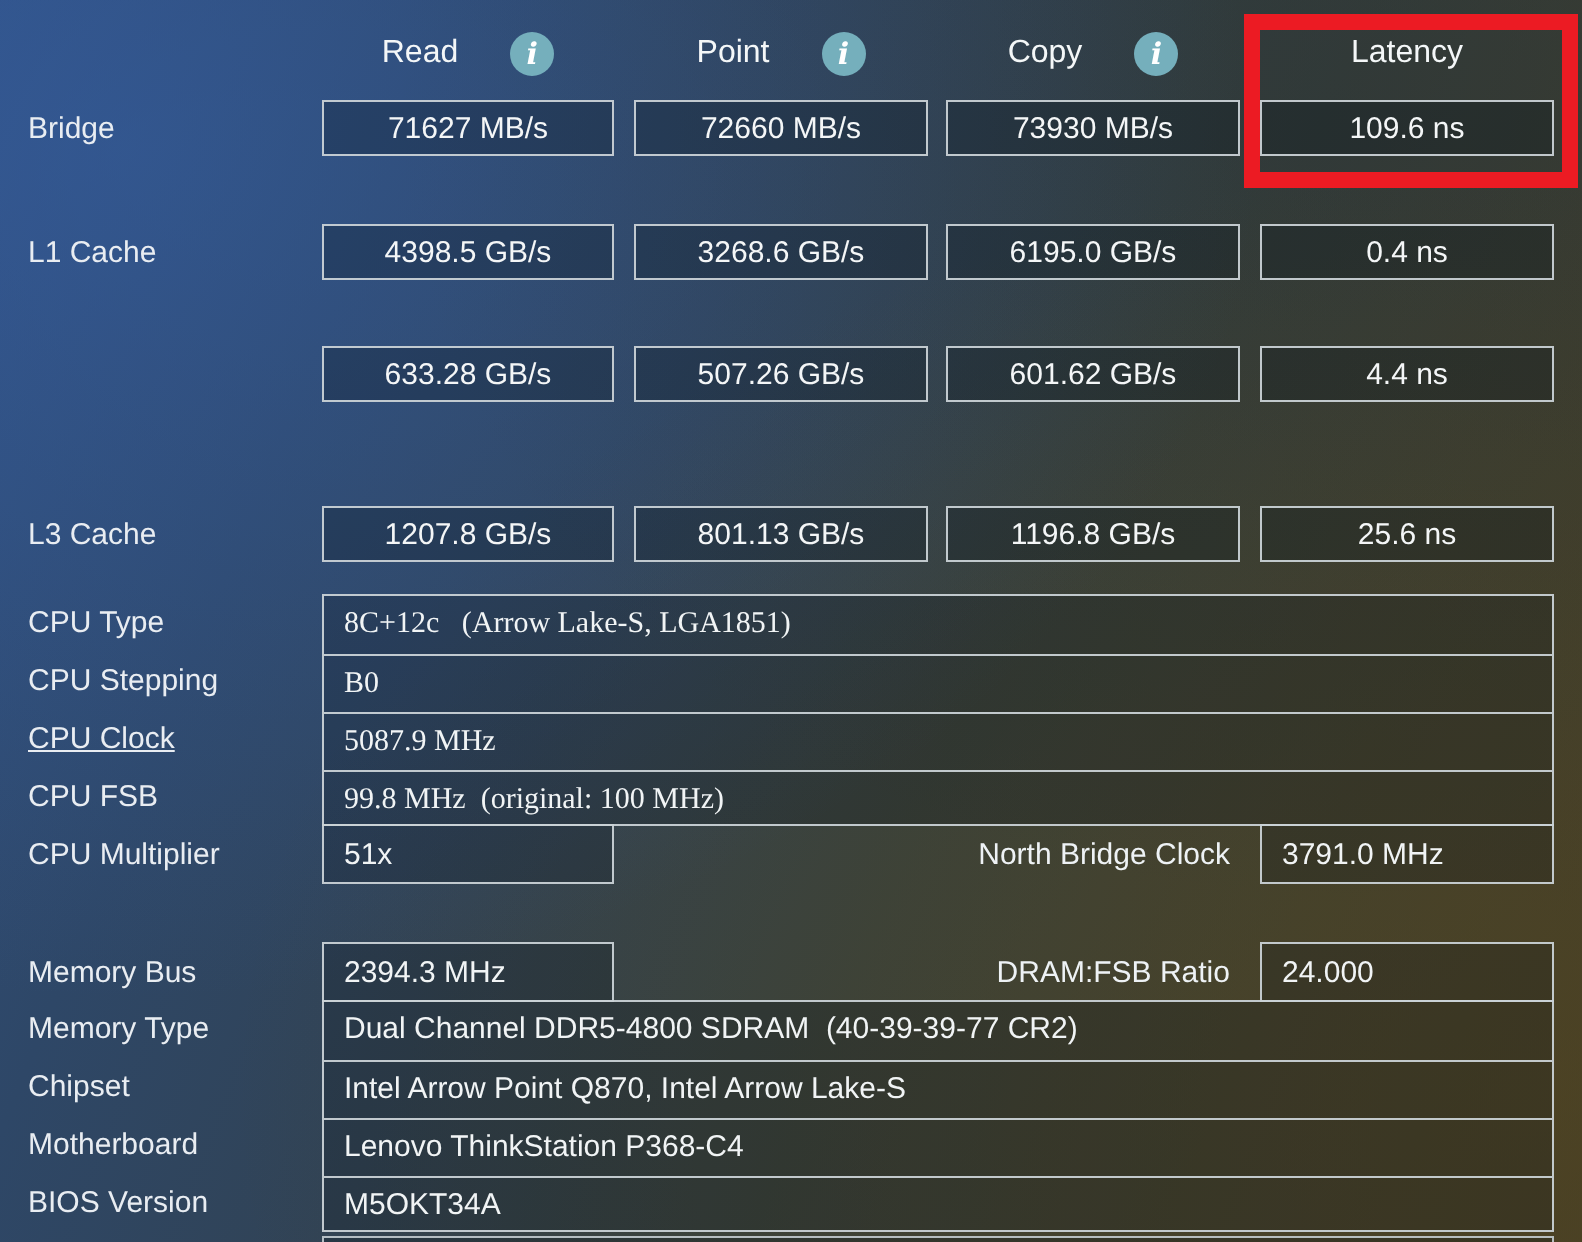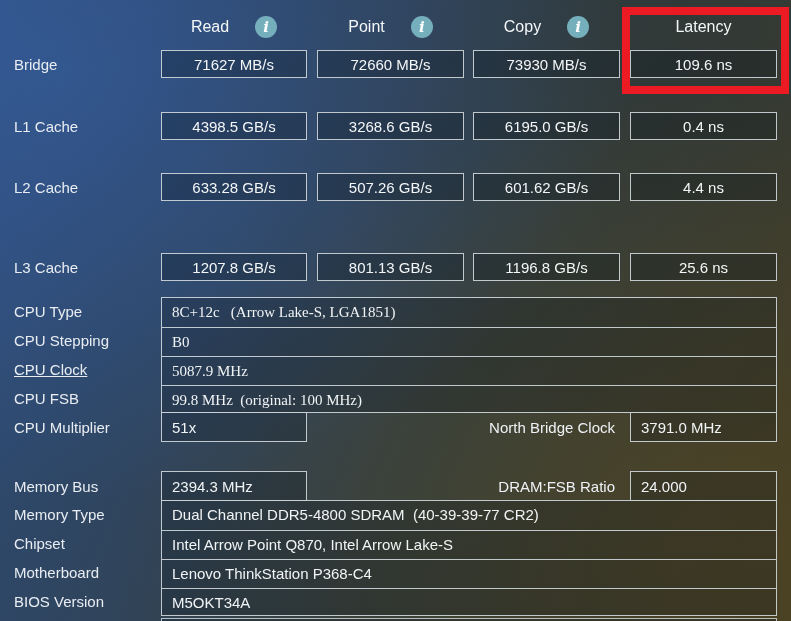--- a/index.html
+++ b/index.html
@@ -122,21 +122,20 @@
   <div class="abs vbox c2 r-mem">72660 MB/s</div>
   <div class="abs vbox c3 r-mem">73930 MB/s</div>
   <div class="abs vbox c4 r-mem">109.6 ns</div>
 
   <div class="abs rowlabel lab28 r-l1">L1 Cache</div>
   <div class="abs vbox c1 r-l1">4398.5 GB/s</div>
   <div class="abs vbox c2 r-l1">3268.6 GB/s</div>
   <div class="abs vbox c3 r-l1">6195.0 GB/s</div>
   <div class="abs vbox c4 r-l1">0.4 ns</div>
 
-  <div class="abs rowlabel lab28 r-l2">L2 Cache</div>
   <div class="abs vbox c1 r-l2">633.28 GB/s</div>
   <div class="abs vbox c2 r-l2">507.26 GB/s</div>
   <div class="abs vbox c3 r-l2">601.62 GB/s</div>
   <div class="abs vbox c4 r-l2">4.4 ns</div>
 
   <div class="abs rowlabel lab28 r-l3">L3 Cache</div>
   <div class="abs vbox c1 r-l3">1207.8 GB/s</div>
   <div class="abs vbox c2 r-l3">801.13 GB/s</div>
   <div class="abs vbox c3 r-l3">1196.8 GB/s</div>
   <div class="abs vbox c4 r-l3">25.6 ns</div>

